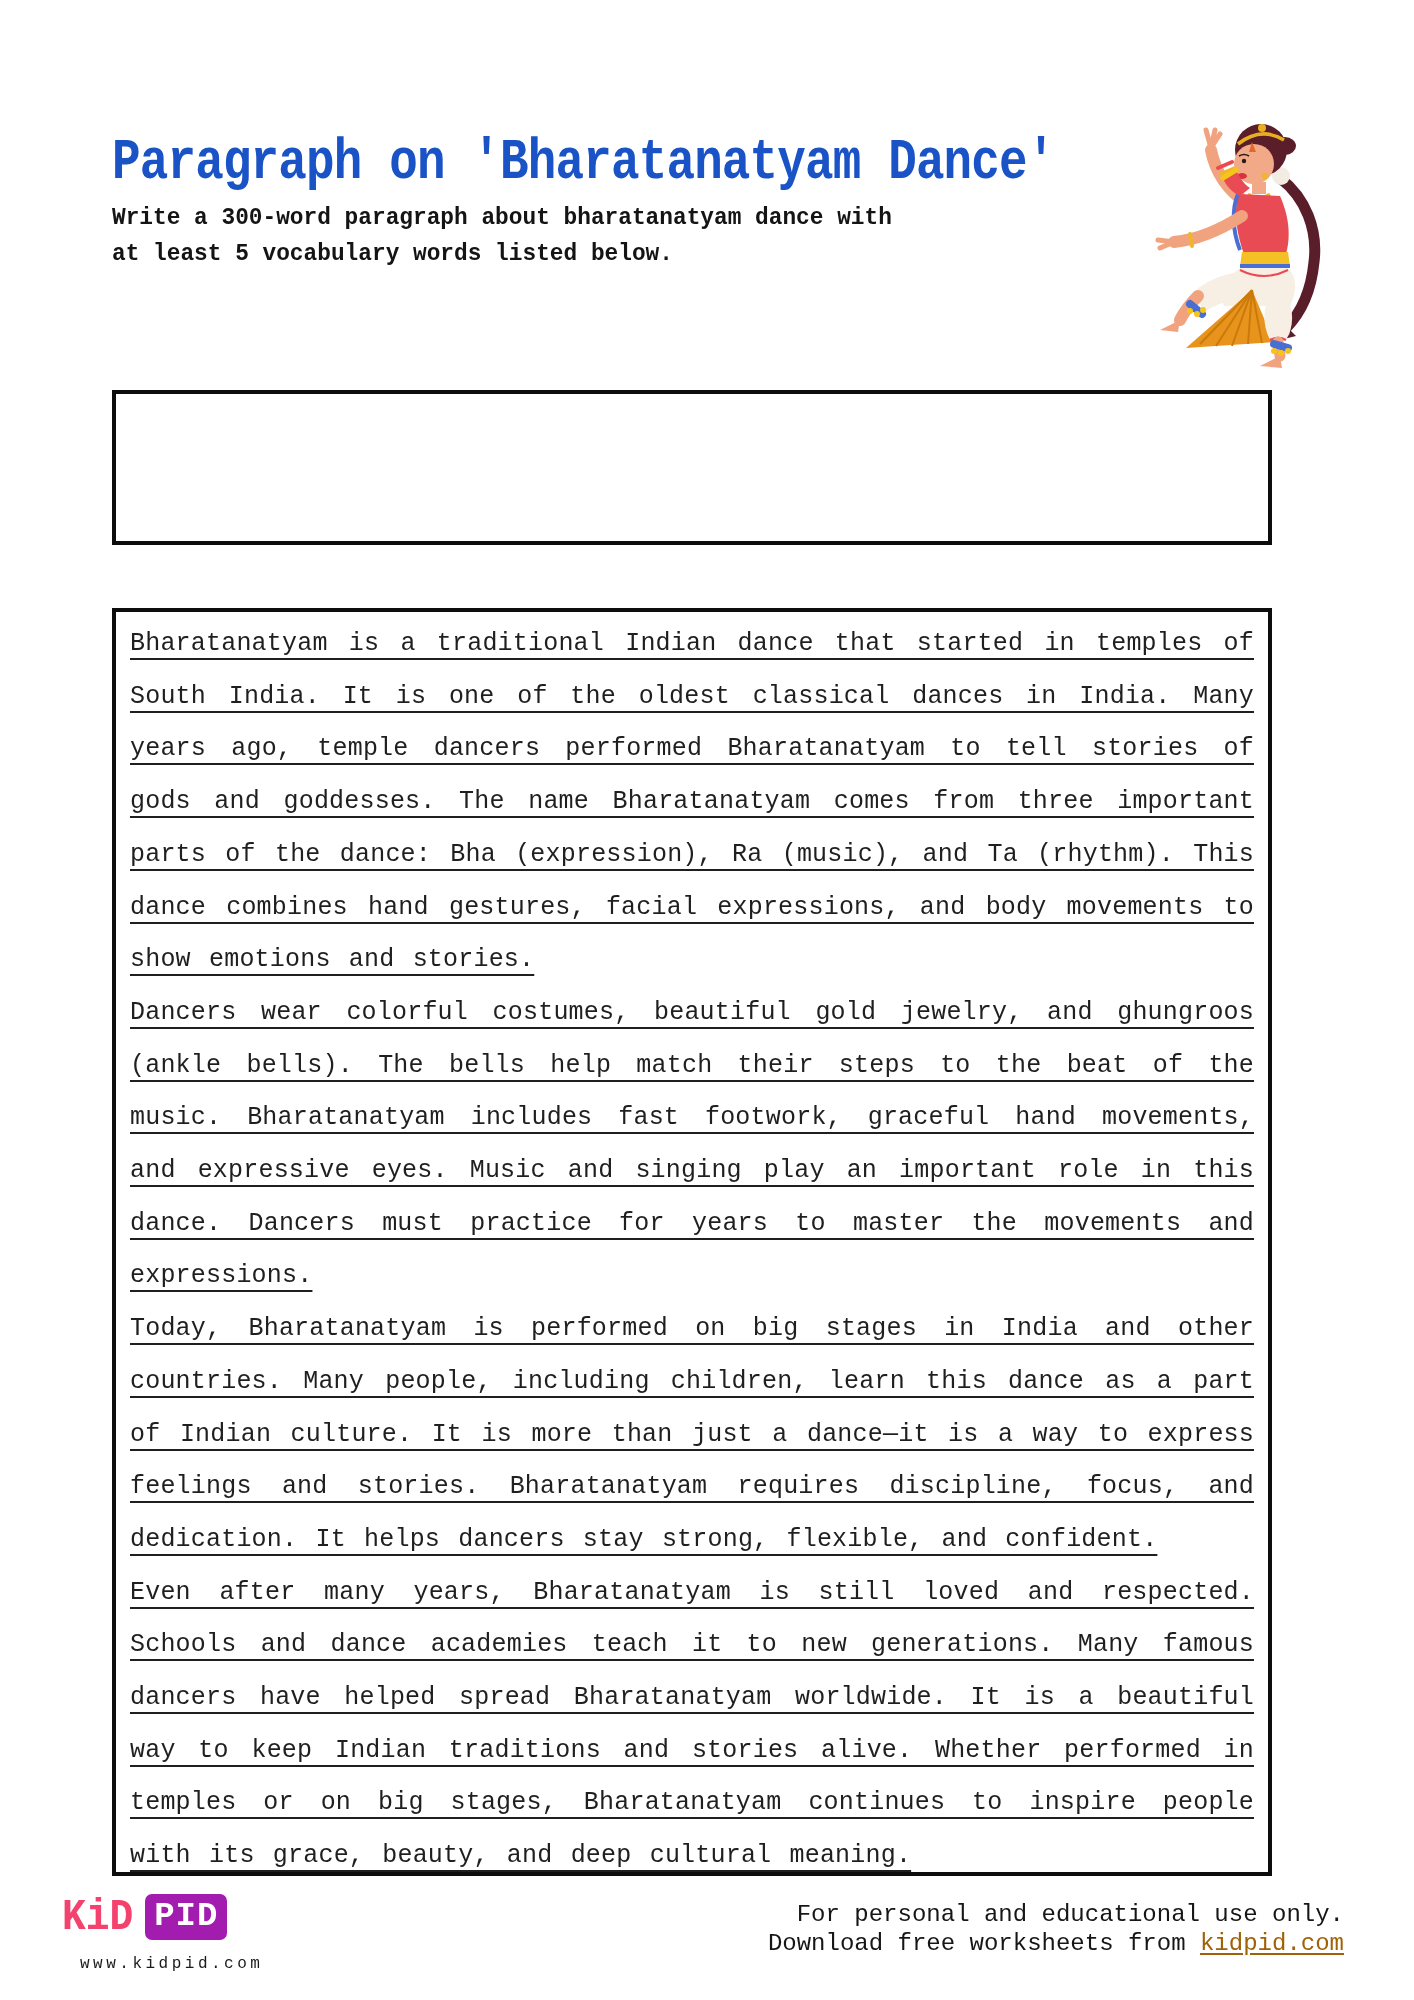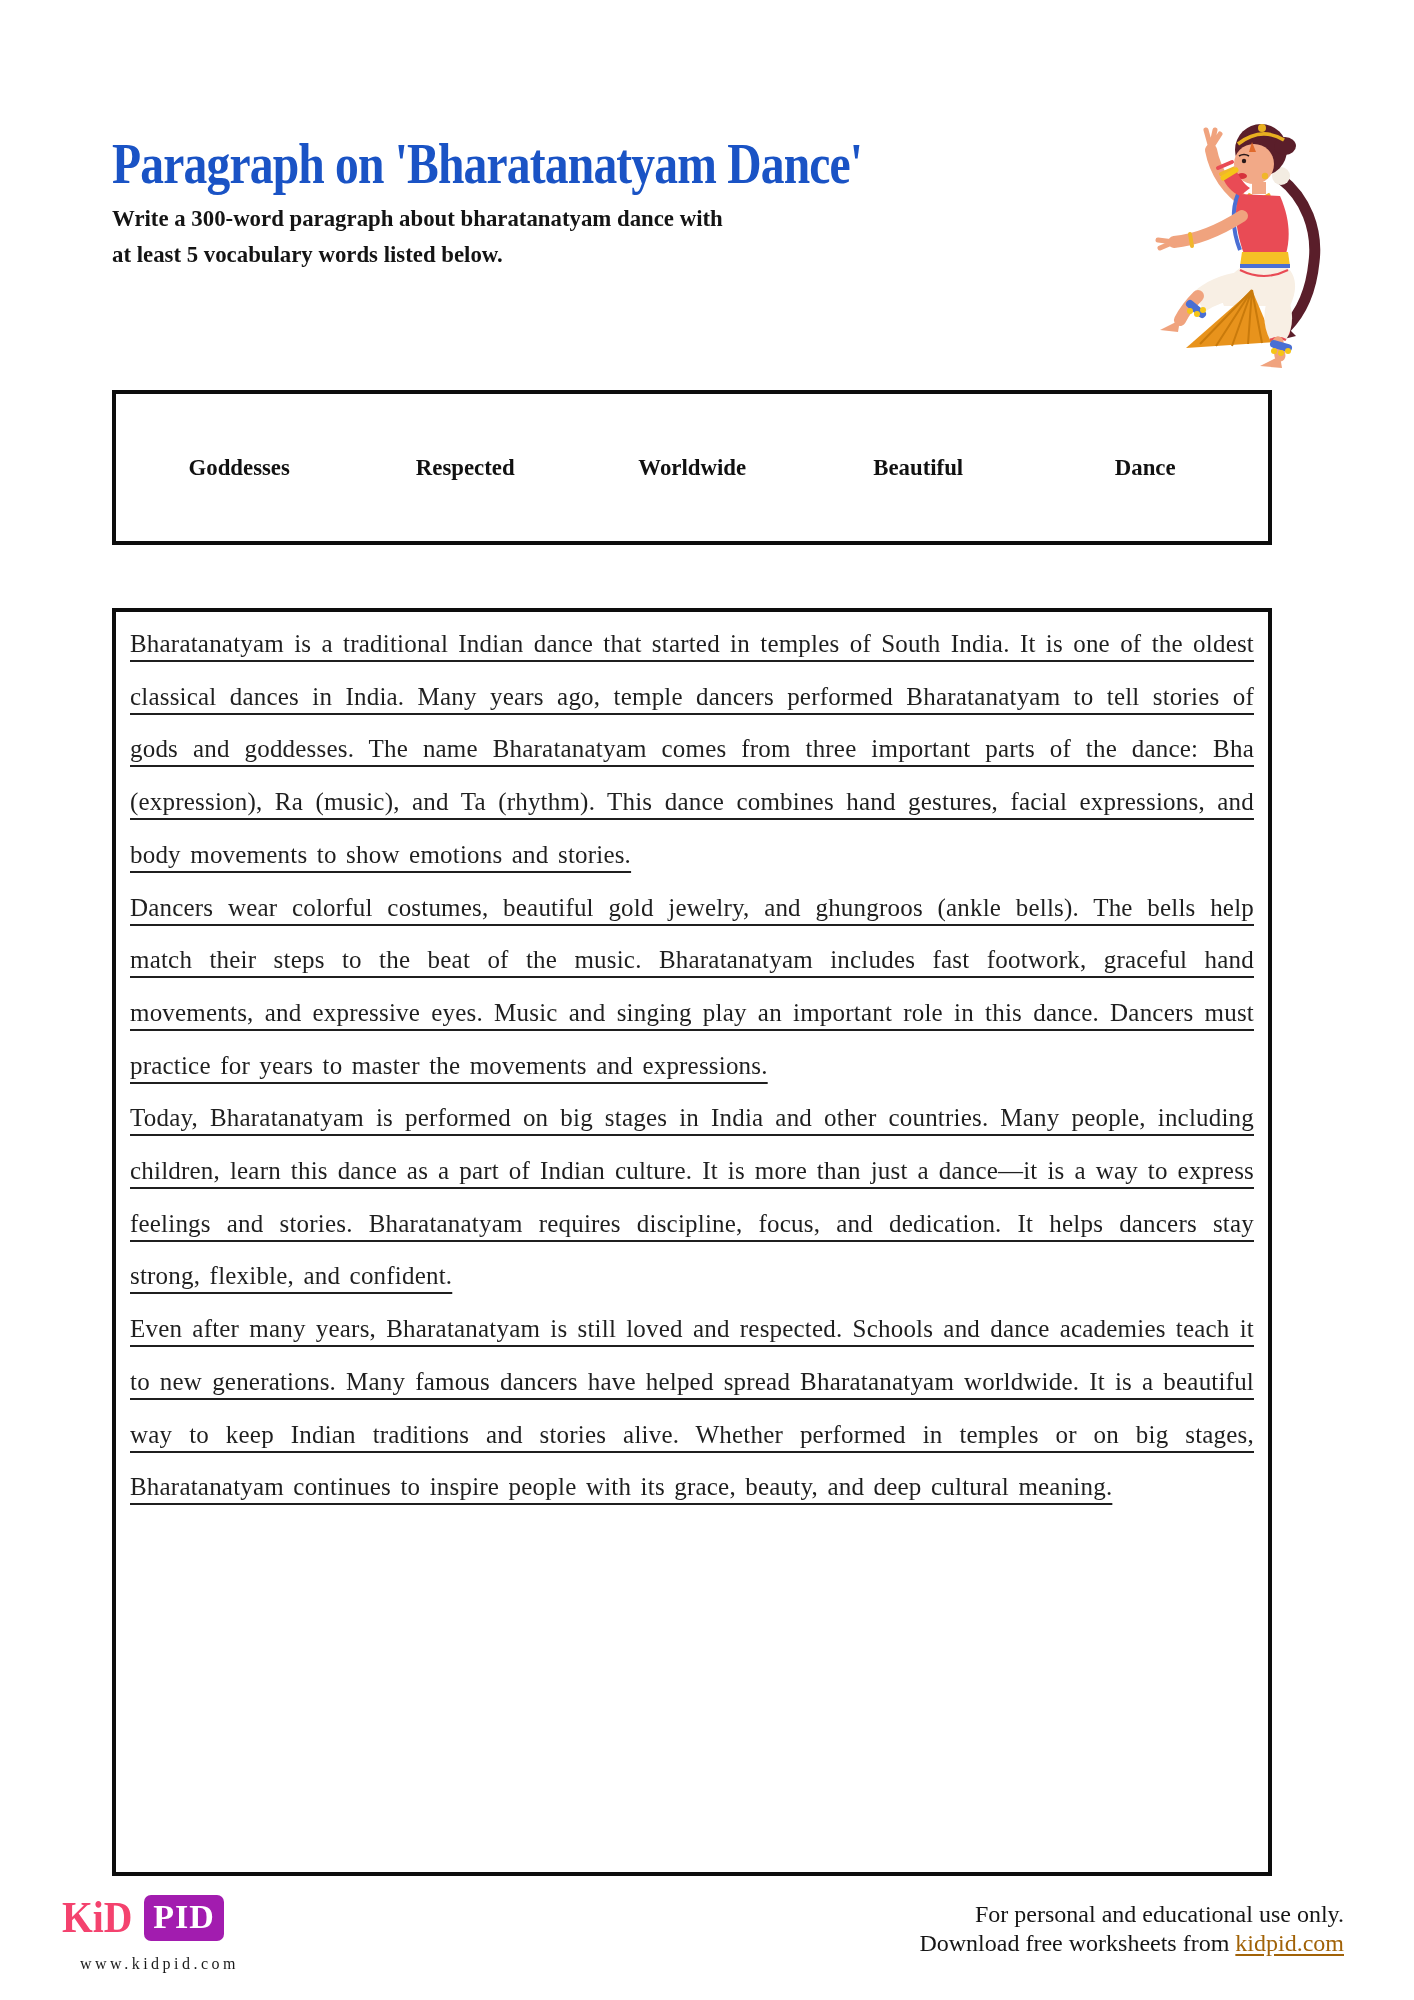--- a/index.html
+++ b/index.html
@@ -2,21 +2,21 @@
 <html><head>
 <meta charset="utf-8">
 <style>
   * { margin: 0; padding: 0; box-sizing: border-box; }
   body { background: #ffffff; }
   .page {
     position: relative;
     width: 1414px;
     height: 2000px;
     background: #ffffff;
-    font-family: Liberation Serif, serif;
+    font-family: Liberation Mono, monospace;
     color: #1c1c1c;
     overflow: hidden;
   }
 
   
   .title {
     position: absolute;
     left: 112px;
     top: 130px;
     font-size: 58px;
@@ -214,27 +214,20 @@
     <path d="M142,250 Q150,246 158,250" stroke="#e94b55" stroke-width="2.4" fill="none"></path>
     <path d="M150,252 L152,266" stroke="#f0a37e" stroke-width="11" stroke-linecap="round"></path>
     <path d="M146,254 L160,258" stroke="#4a6fd4" stroke-width="8" stroke-linecap="round"></path>
     <circle cx="146" cy="261" r="3" fill="#f5c518"></circle>
     <circle cx="153" cy="263" r="3" fill="#f5c518"></circle>
     <circle cx="160" cy="261" r="3" fill="#f5c518"></circle>
     <path d="M152,266 L132,276 L154,278 Z" fill="#f0a37e"></path>
   </svg>
 
   <div class="vocab-box">
-    <div class="vocab-row">
-      <div class="vocab-word">Goddesses</div>
-      <div class="vocab-word">Respected</div>
-      <div class="vocab-word">Worldwide</div>
-      <div class="vocab-word">Beautiful</div>
-      <div class="vocab-word">Dance</div>
-    </div>
   </div>
 
   <div class="essay-box">
     <p>Bharatanatyam is a traditional Indian dance that started in temples of South India. It is one of the oldest classical dances in India. Many years ago, temple dancers performed Bharatanatyam to tell stories of gods and goddesses. The name Bharatanatyam comes from three important parts of the dance: Bha (expression), Ra (music), and Ta (rhythm). This dance combines hand gestures, facial expressions, and body movements to show emotions and stories.</p>
     <p>Dancers wear colorful costumes, beautiful gold jewelry, and ghungroos (ankle bells). The bells help match their steps to the beat of the music. Bharatanatyam includes fast footwork, graceful hand movements, and expressive eyes. Music and singing play an important role in this dance. Dancers must practice for years to master the movements and expressions.</p>
     <p>Today, Bharatanatyam is performed on big stages in India and other countries. Many people, including children, learn this dance as a part of Indian culture. It is more than just a dance—it is a way to express feelings and stories. Bharatanatyam requires discipline, focus, and dedication. It helps dancers stay strong, flexible, and confident.</p>
     <p>Even after many years, Bharatanatyam is still loved and respected. Schools and dance academies teach it to new generations. Many famous dancers have helped spread Bharatanatyam worldwide. It is a beautiful way to keep Indian traditions and stories alive. Whether performed in temples or on big stages, Bharatanatyam continues to inspire people with its grace, beauty, and deep cultural meaning.</p>
   </div>
 
   <div class="logo">

